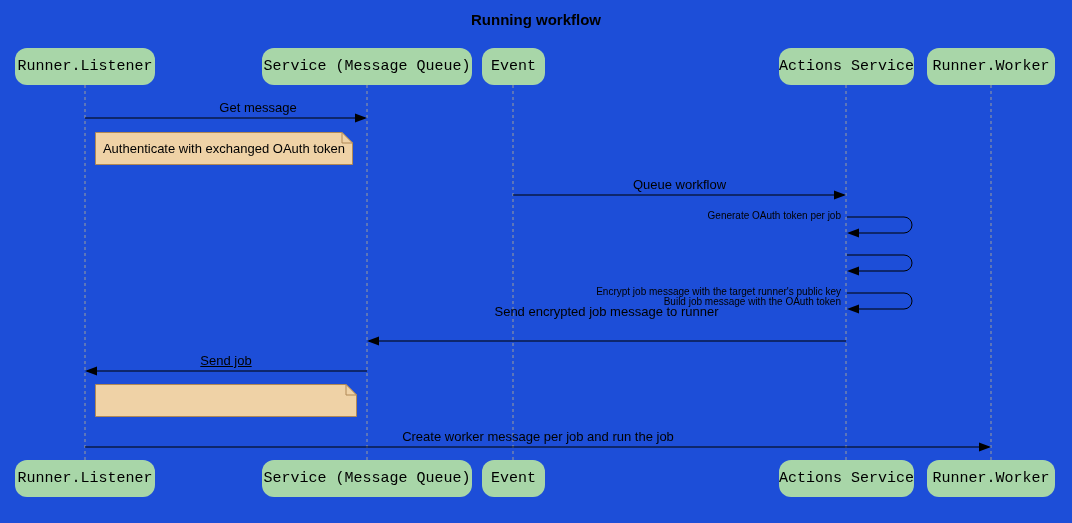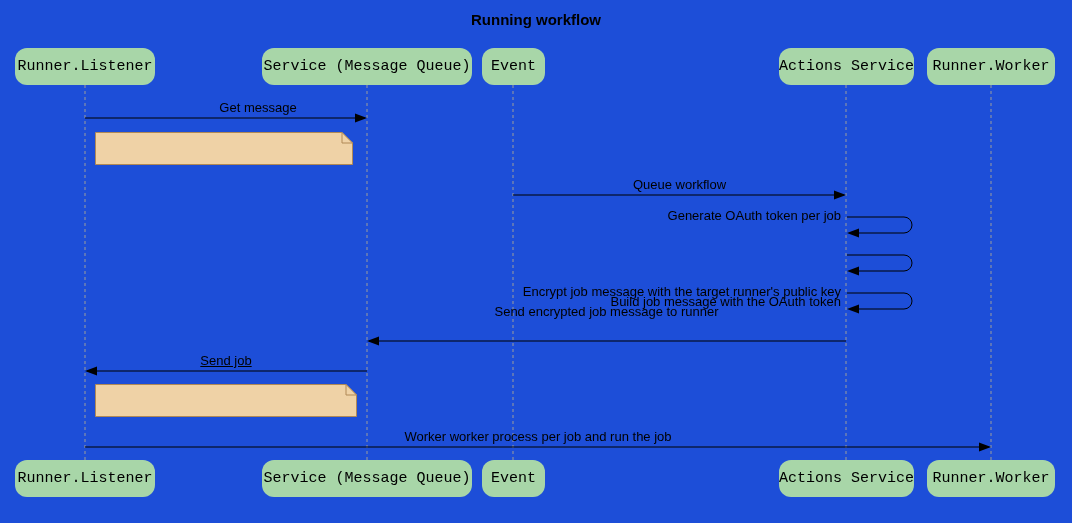--- a/index.html
+++ b/index.html
@@ -38,21 +38,21 @@
     position: absolute;
     white-space: nowrap;
     font-size: 13px;
     line-height: 15px;
     color: #000;
     z-index: 2;
   }
   .self-label {
     position: absolute;
     white-space: nowrap;
-    font-size: 13px;
+    font-size: 10px;
     line-height: 16px;
     color: #000;
     z-index: 2;
   }
   .note-label {
     position: absolute;
     font-size: 13px;
     line-height: 16px;
     text-align: center;
     color: #000;
@@ -95,20 +95,21 @@
     <div class="pbox" style="left: 15px; top: 460px; width: 140px; height: 37px; background: rgb(168, 214, 168);">Runner.Listener</div>
     <div class="pbox" style="left: 262px; top: 48px; width: 210px; height: 37px; background: rgb(168, 214, 168);">Service (Message Queue)</div>
     <div class="pbox" style="left: 262px; top: 460px; width: 210px; height: 37px; background: rgb(168, 214, 168);">Service (Message Queue)</div>
     <div class="pbox" style="left: 482px; top: 48px; width: 63px; height: 37px; background: rgb(168, 214, 168);">Event</div>
     <div class="pbox" style="left: 482px; top: 460px; width: 63px; height: 37px; background: rgb(168, 214, 168);">Event</div>
     <div class="pbox" style="left: 779px; top: 48px; width: 135px; height: 37px; background: rgb(168, 214, 168);">Actions Service</div>
     <div class="pbox" style="left: 779px; top: 460px; width: 135px; height: 37px; background: rgb(168, 214, 168);">Actions Service</div>
     <div class="pbox" style="left: 927px; top: 48px; width: 128px; height: 37px; background: rgb(168, 214, 168);">Runner.Worker</div>
     <div class="pbox" style="left: 927px; top: 460px; width: 128px; height: 37px; background: rgb(168, 214, 168);">Runner.Worker</div>
     <div class="msg-label" style="left: 226px; top: 100px; transform: translateX(-50%); margin-left: 32px;">Get message</div>
+    <div class="note-label" style="left: 95px; top: 140.5px; width: 258px;">Authenticate with exchanged OAuth token</div>
     <div class="msg-label" style="left: 679.5px; top: 177px; transform: translateX(-50%);">Queue workflow</div>
     <div class="self-label" style="right: 231px; top: 208px;">Generate OAuth token per job</div>
     <div class="self-label" style="right: 231px; top: 246px; margin-top: 48px;">Build job message with the OAuth token</div>
     <div class="self-label" style="right: 231px; top: 284px;">Encrypt job message with the target runner's public key</div>
     <div class="msg-label" style="left: 606.5px; top: 304px; transform: translateX(-50%);">Send encrypted job message to runner</div>
     <div class="msg-label" style="left: 226px; top: 353px; transform: translateX(-50%); text-decoration: underline;">Send job</div>
-    <div class="msg-label" style="left: 538px; top: 429px; transform: translateX(-50%);">Worker worker process per job and run the job</div>
+    <div class="msg-label" style="left: 538px; top: 429px; transform: translateX(-50%);">Create worker message per job and run the job</div>
   </div>
 
 </body></html>

